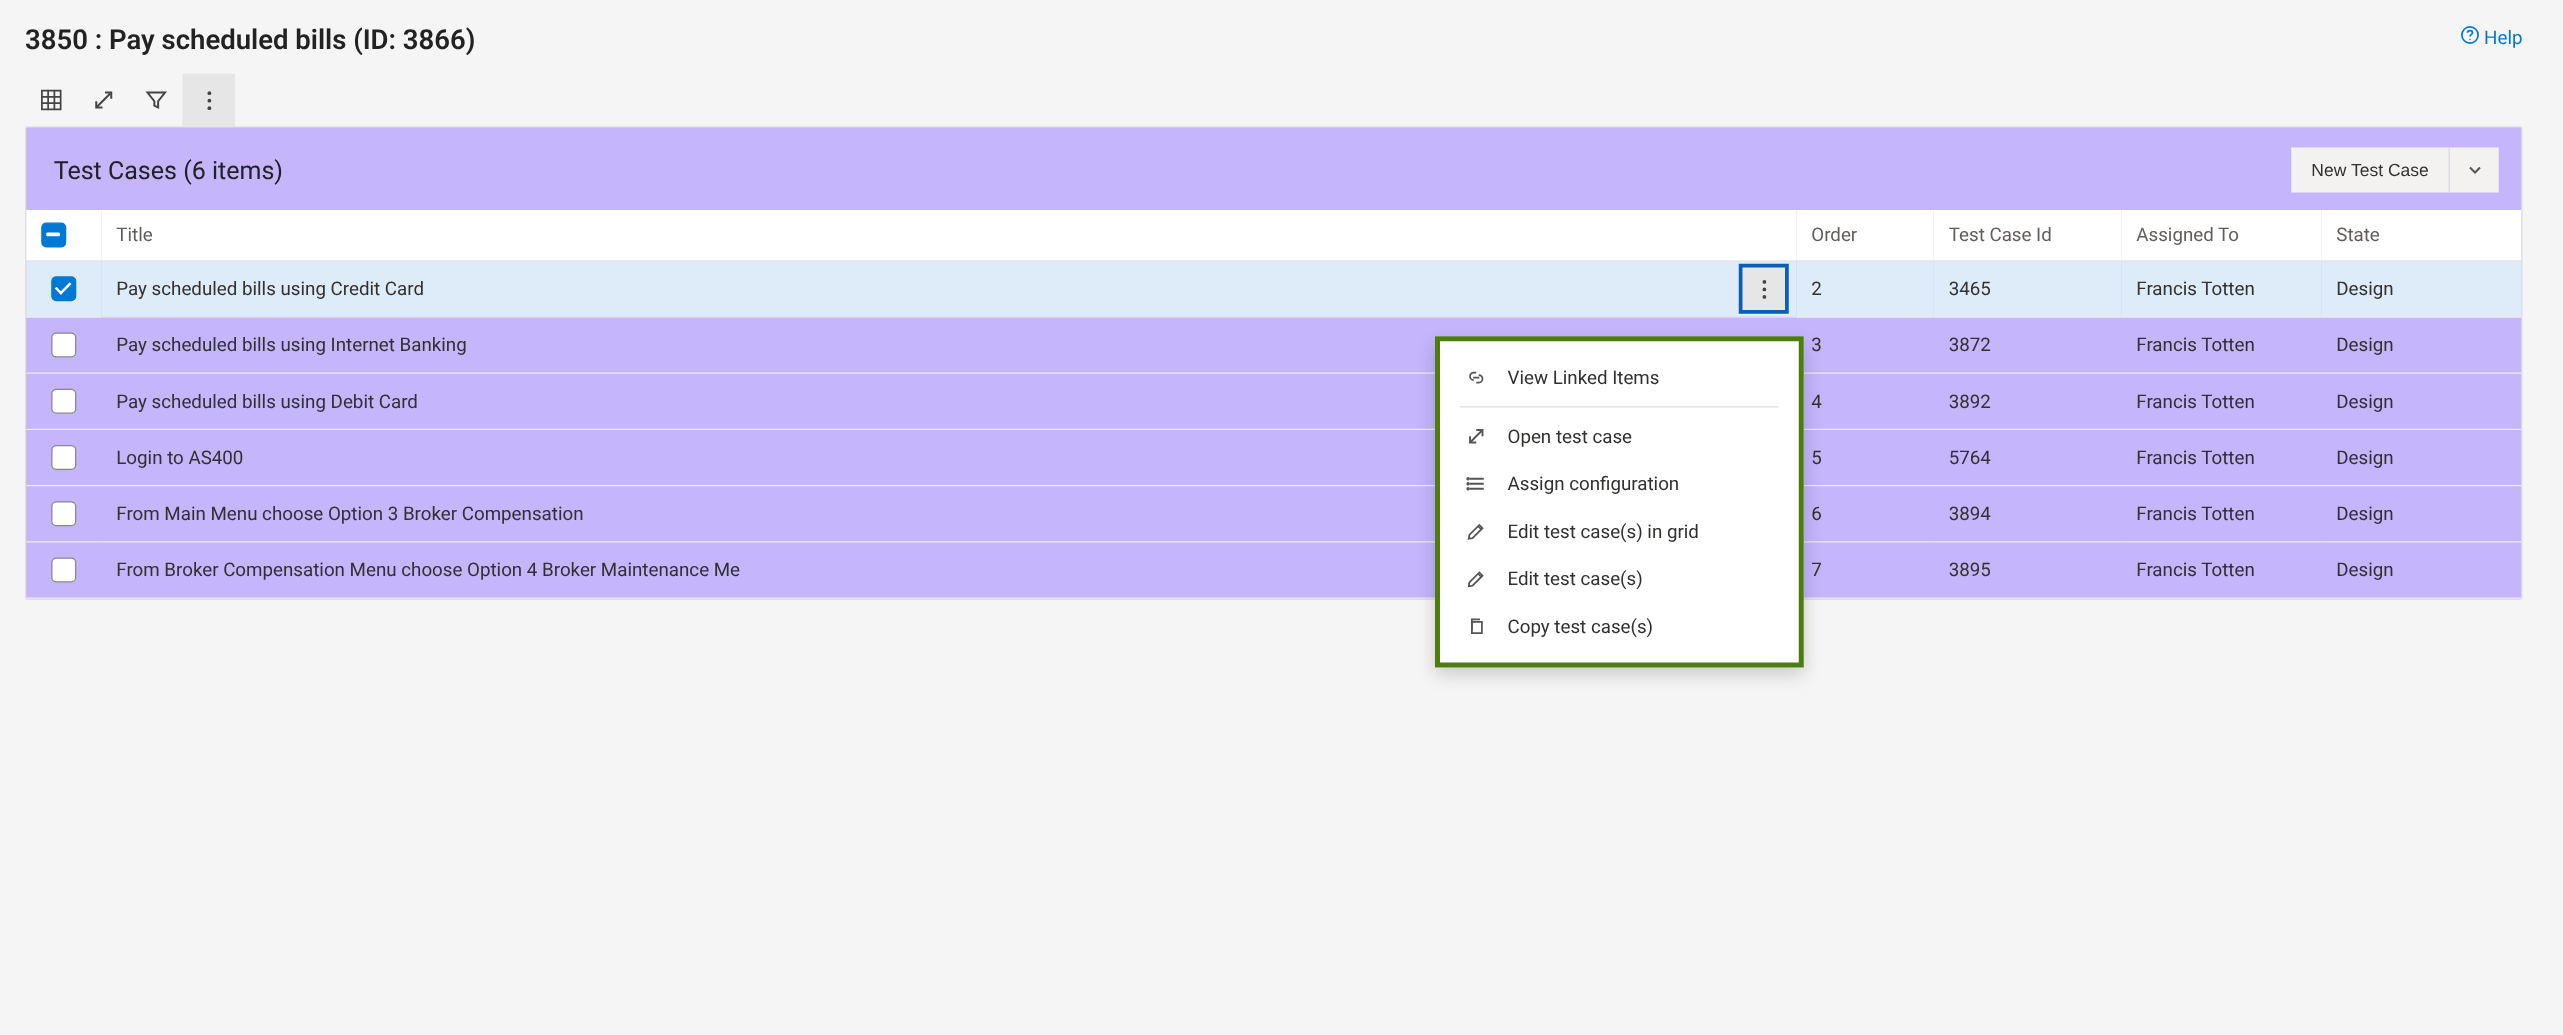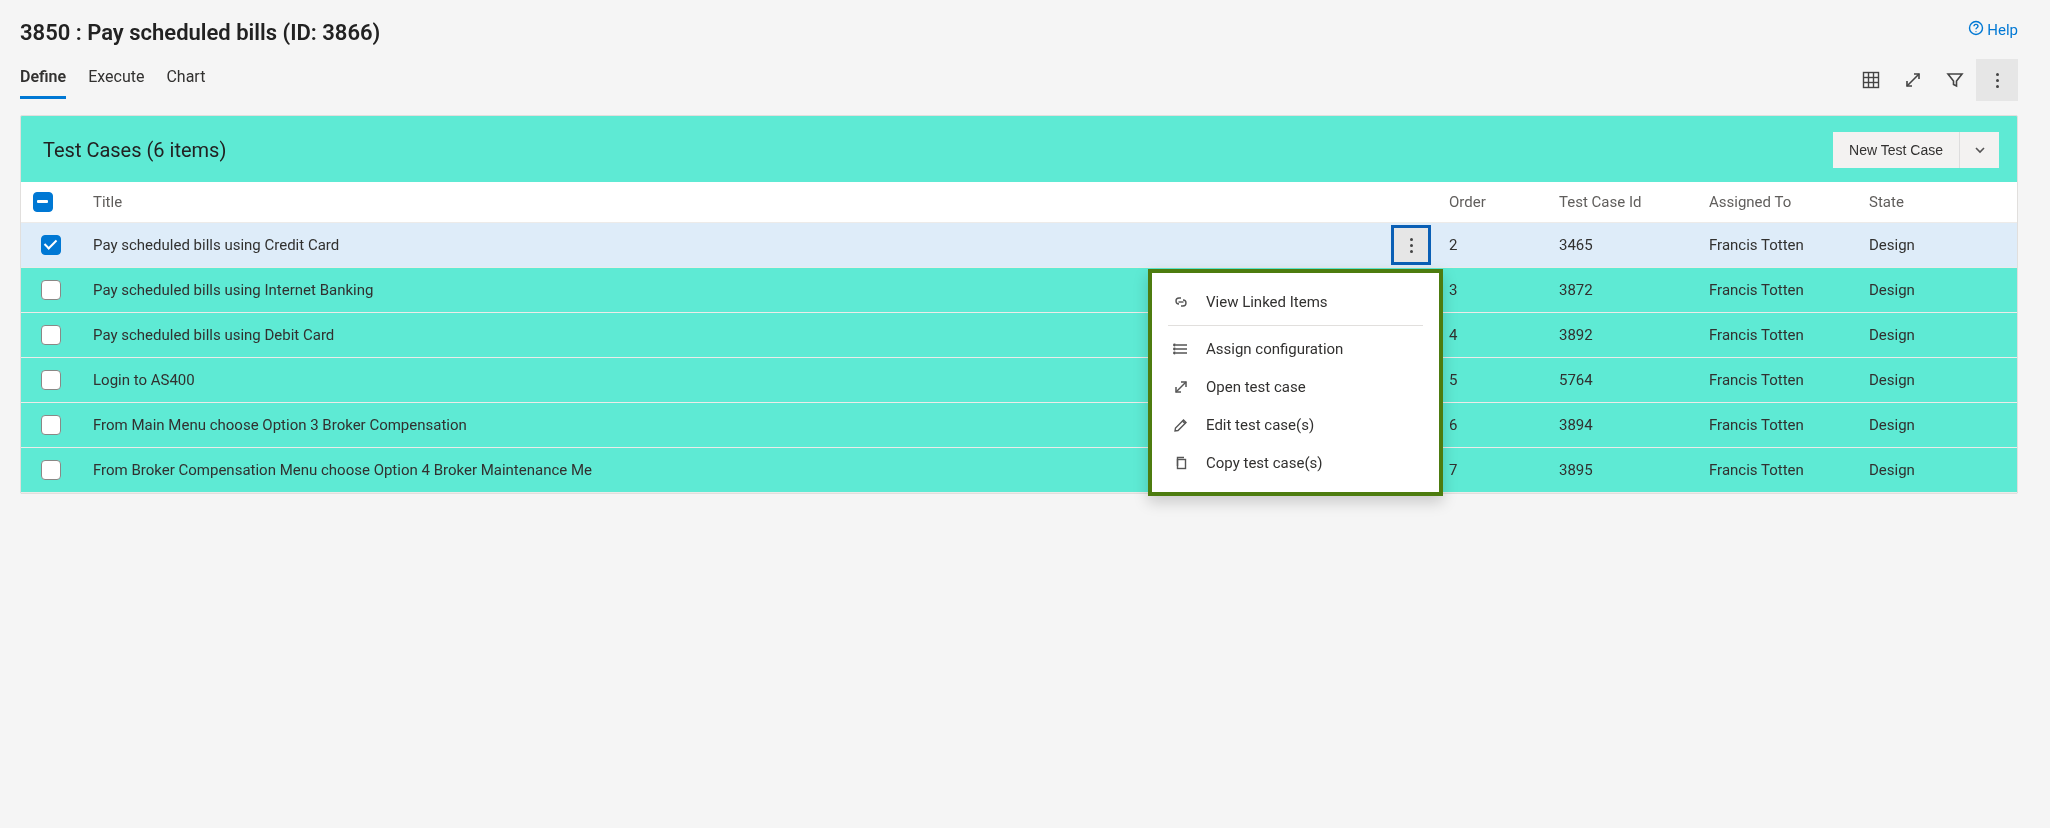--- a/index.html
+++ b/index.html
@@ -65,24 +65,24 @@
     height: 42px;
     display: inline-flex;
     align-items: center;
     justify-content: center;
     cursor: pointer;
   }
   .toolbar-btn.active { background: #e6e6e6; }
   .toolbar-btn svg { stroke: #444; fill: none; }
 
   .panel {
-    background: #5eead4;
+    background: #c4b5fd;
     border: 1px solid #e1dfdd;
     border-radius: 2px;
-    margin-top: 14px;
+    margin-top: 0;
     padding-top: 16px;
   }
   .panel-header {
     display: flex;
     justify-content: space-between;
     align-items: center;
     padding: 0 18px 14px 22px;
   }
   .panel-title {
     font-size: 20px;
@@ -257,25 +257,20 @@
             <circle cx="8" cy="8" r="6.5"></circle>
             <path d="M6 6.2c0-1 .9-1.8 2-1.8s2 .8 2 1.8c0 1.6-2 1.4-2 3"></path>
             <circle cx="8" cy="11.6" r="0.6" fill="#0078d4" stroke="none"></circle>
           </svg>
       </span>
       <span>Help</span>
     </div>
   </div>
 
   <div class="tabs-row">
-    <div class="tabs" id="tabs">
-        <div class="tab active">Define</div>
-        <div class="tab">Execute</div>
-        <div class="tab">Chart</div>
-      </div>
     <div class="toolbar-icons">
       <div class="toolbar-btn">
         <svg width="18" height="18" viewBox="0 0 18 18" stroke-width="1.4">
             <rect x="1.5" y="1.5" width="15" height="15"></rect>
             <line x1="6.5" y1="1.5" x2="6.5" y2="16.5"></line>
             <line x1="11.5" y1="1.5" x2="11.5" y2="16.5"></line>
             <line x1="1.5" y1="6.5" x2="16.5" y2="6.5"></line>
             <line x1="1.5" y1="11.5" x2="16.5" y2="11.5"></line>
           </svg>
 
@@ -399,47 +394,56 @@
           <path d="M11 7 A3 3 0 0 1 11 13 L9 13"></path>
           <line x1="6.5" y1="9" x2="11.5" y2="9"></line>
         </svg>
       </span>
       <span>View Linked Items</span>
     </div>
     <div class="context-sep"></div>
     <div class="context-item">
       <span class="ci-icon">
         <svg width="18" height="18" viewBox="0 0 18 18" stroke-width="1.5">
+          <path d="M4 14 L14 4"></path>
+          <path d="M9 4 H14 V9"></path>
+          <path d="M9 14 H4 V9"></path>
+        </svg>
+      </span>
+      <span>Open test case</span>
+    </div>
+    <div class="context-item">
+      <span class="ci-icon">
+        <svg width="18" height="18" viewBox="0 0 18 18" stroke-width="1.5">
           <line x1="4" y1="5" x2="15" y2="5"></line>
           <line x1="4" y1="9" x2="15" y2="9"></line>
           <line x1="4" y1="13" x2="15" y2="13"></line>
           <circle cx="2.5" cy="5" r="0.7" fill="#555"></circle>
           <circle cx="2.5" cy="9" r="0.7" fill="#555"></circle>
           <circle cx="2.5" cy="13" r="0.7" fill="#555"></circle>
         </svg>
       </span>
       <span>Assign configuration</span>
     </div>
     <div class="context-item">
       <span class="ci-icon">
-        <svg width="18" height="18" viewBox="0 0 18 18" stroke-width="1.5">
-          <path d="M4 14 L14 4"></path>
-          <path d="M9 4 H14 V9"></path>
-          <path d="M9 14 H4 V9"></path>
-        </svg>
-      </span>
-      <span>Open test case</span>
-    </div>
-    <div class="context-item">
-      <span class="ci-icon">
         <svg width="18" height="18" viewBox="0 0 18 18" stroke-width="1.4">
           <path d="M3 15 L3.5 12 L11.5 4 L14 6.5 L6 14.5 Z"></path>
           <line x1="10.5" y1="5" x2="13" y2="7.5"></line>
         </svg>
       </span>
+      <span>Edit test case(s) in grid</span>
+    </div>
+    <div class="context-item">
+      <span class="ci-icon">
+        <svg width="18" height="18" viewBox="0 0 18 18" stroke-width="1.4">
+          <path d="M3 15 L3.5 12 L11.5 4 L14 6.5 L6 14.5 Z"></path>
+          <line x1="10.5" y1="5" x2="13" y2="7.5"></line>
+        </svg>
+      </span>
       <span>Edit test case(s)</span>
     </div>
     <div class="context-item">
       <span class="ci-icon">
         <svg width="18" height="18" viewBox="0 0 18 18" stroke-width="1.4">
           <rect x="5.5" y="5.5" width="8" height="9"></rect>
           <path d="M5.5 12 V3.5 H12"></path>
         </svg>
       </span>
       <span>Copy test case(s)</span>

